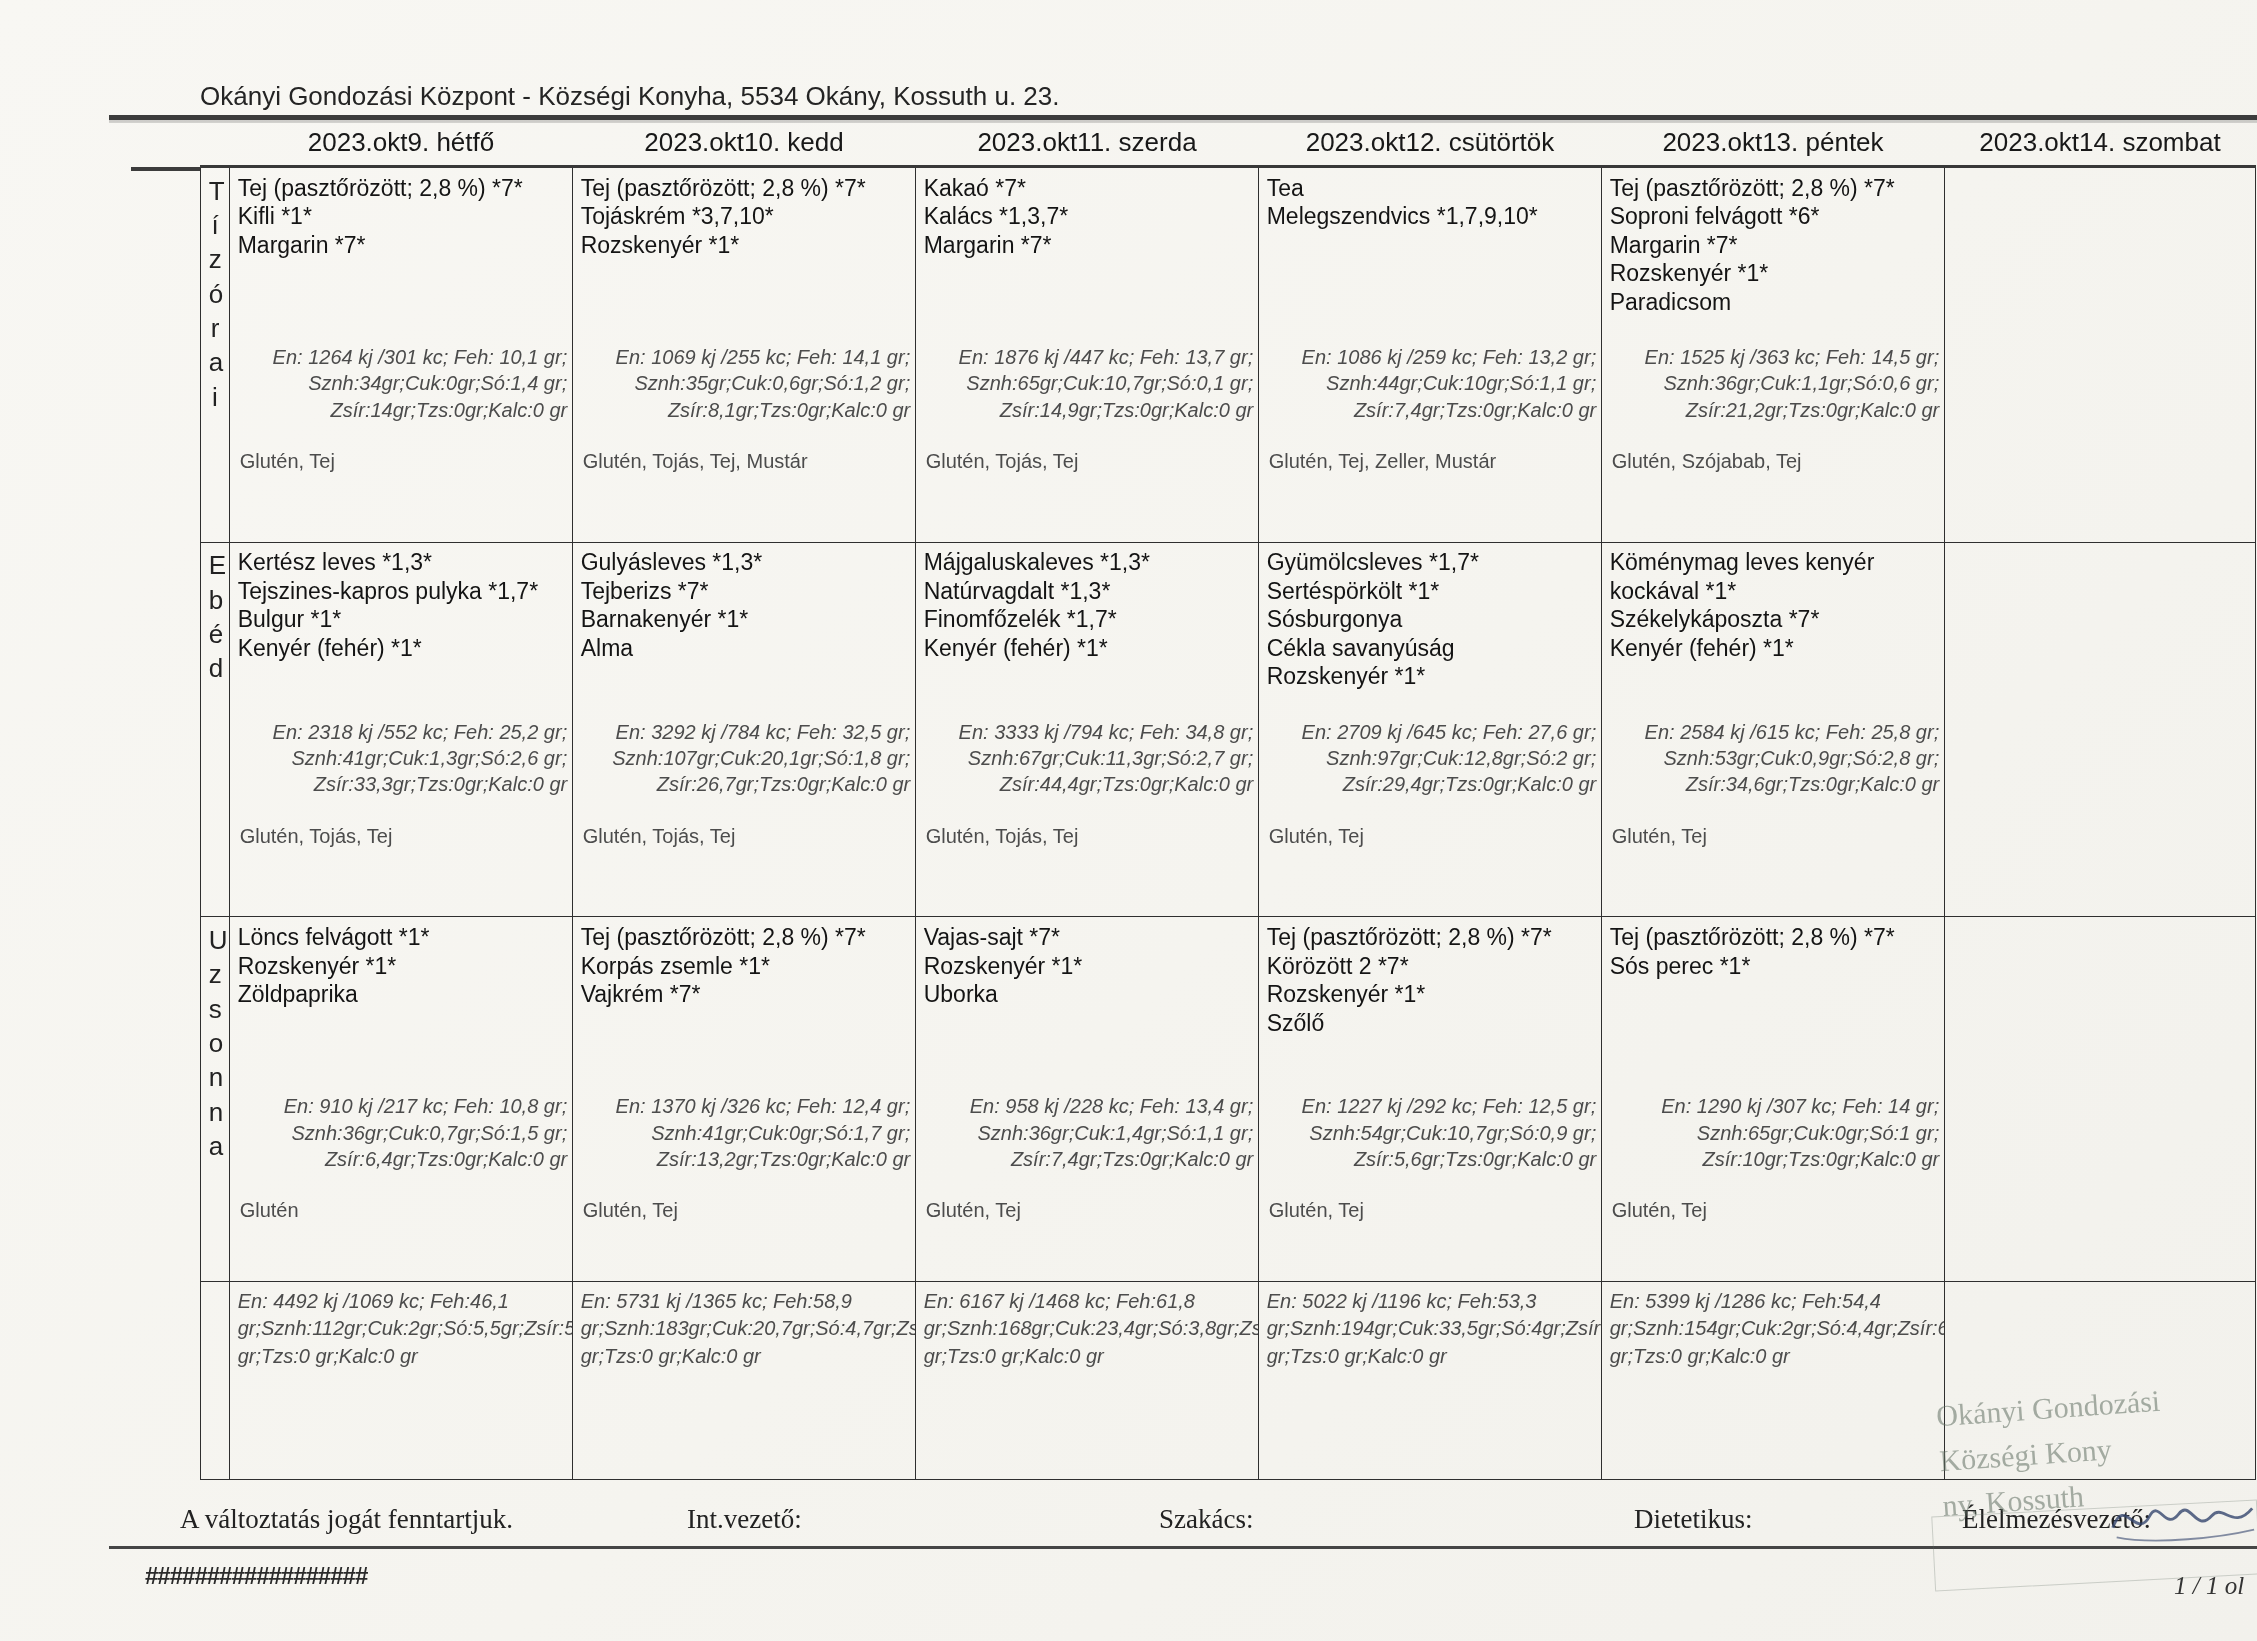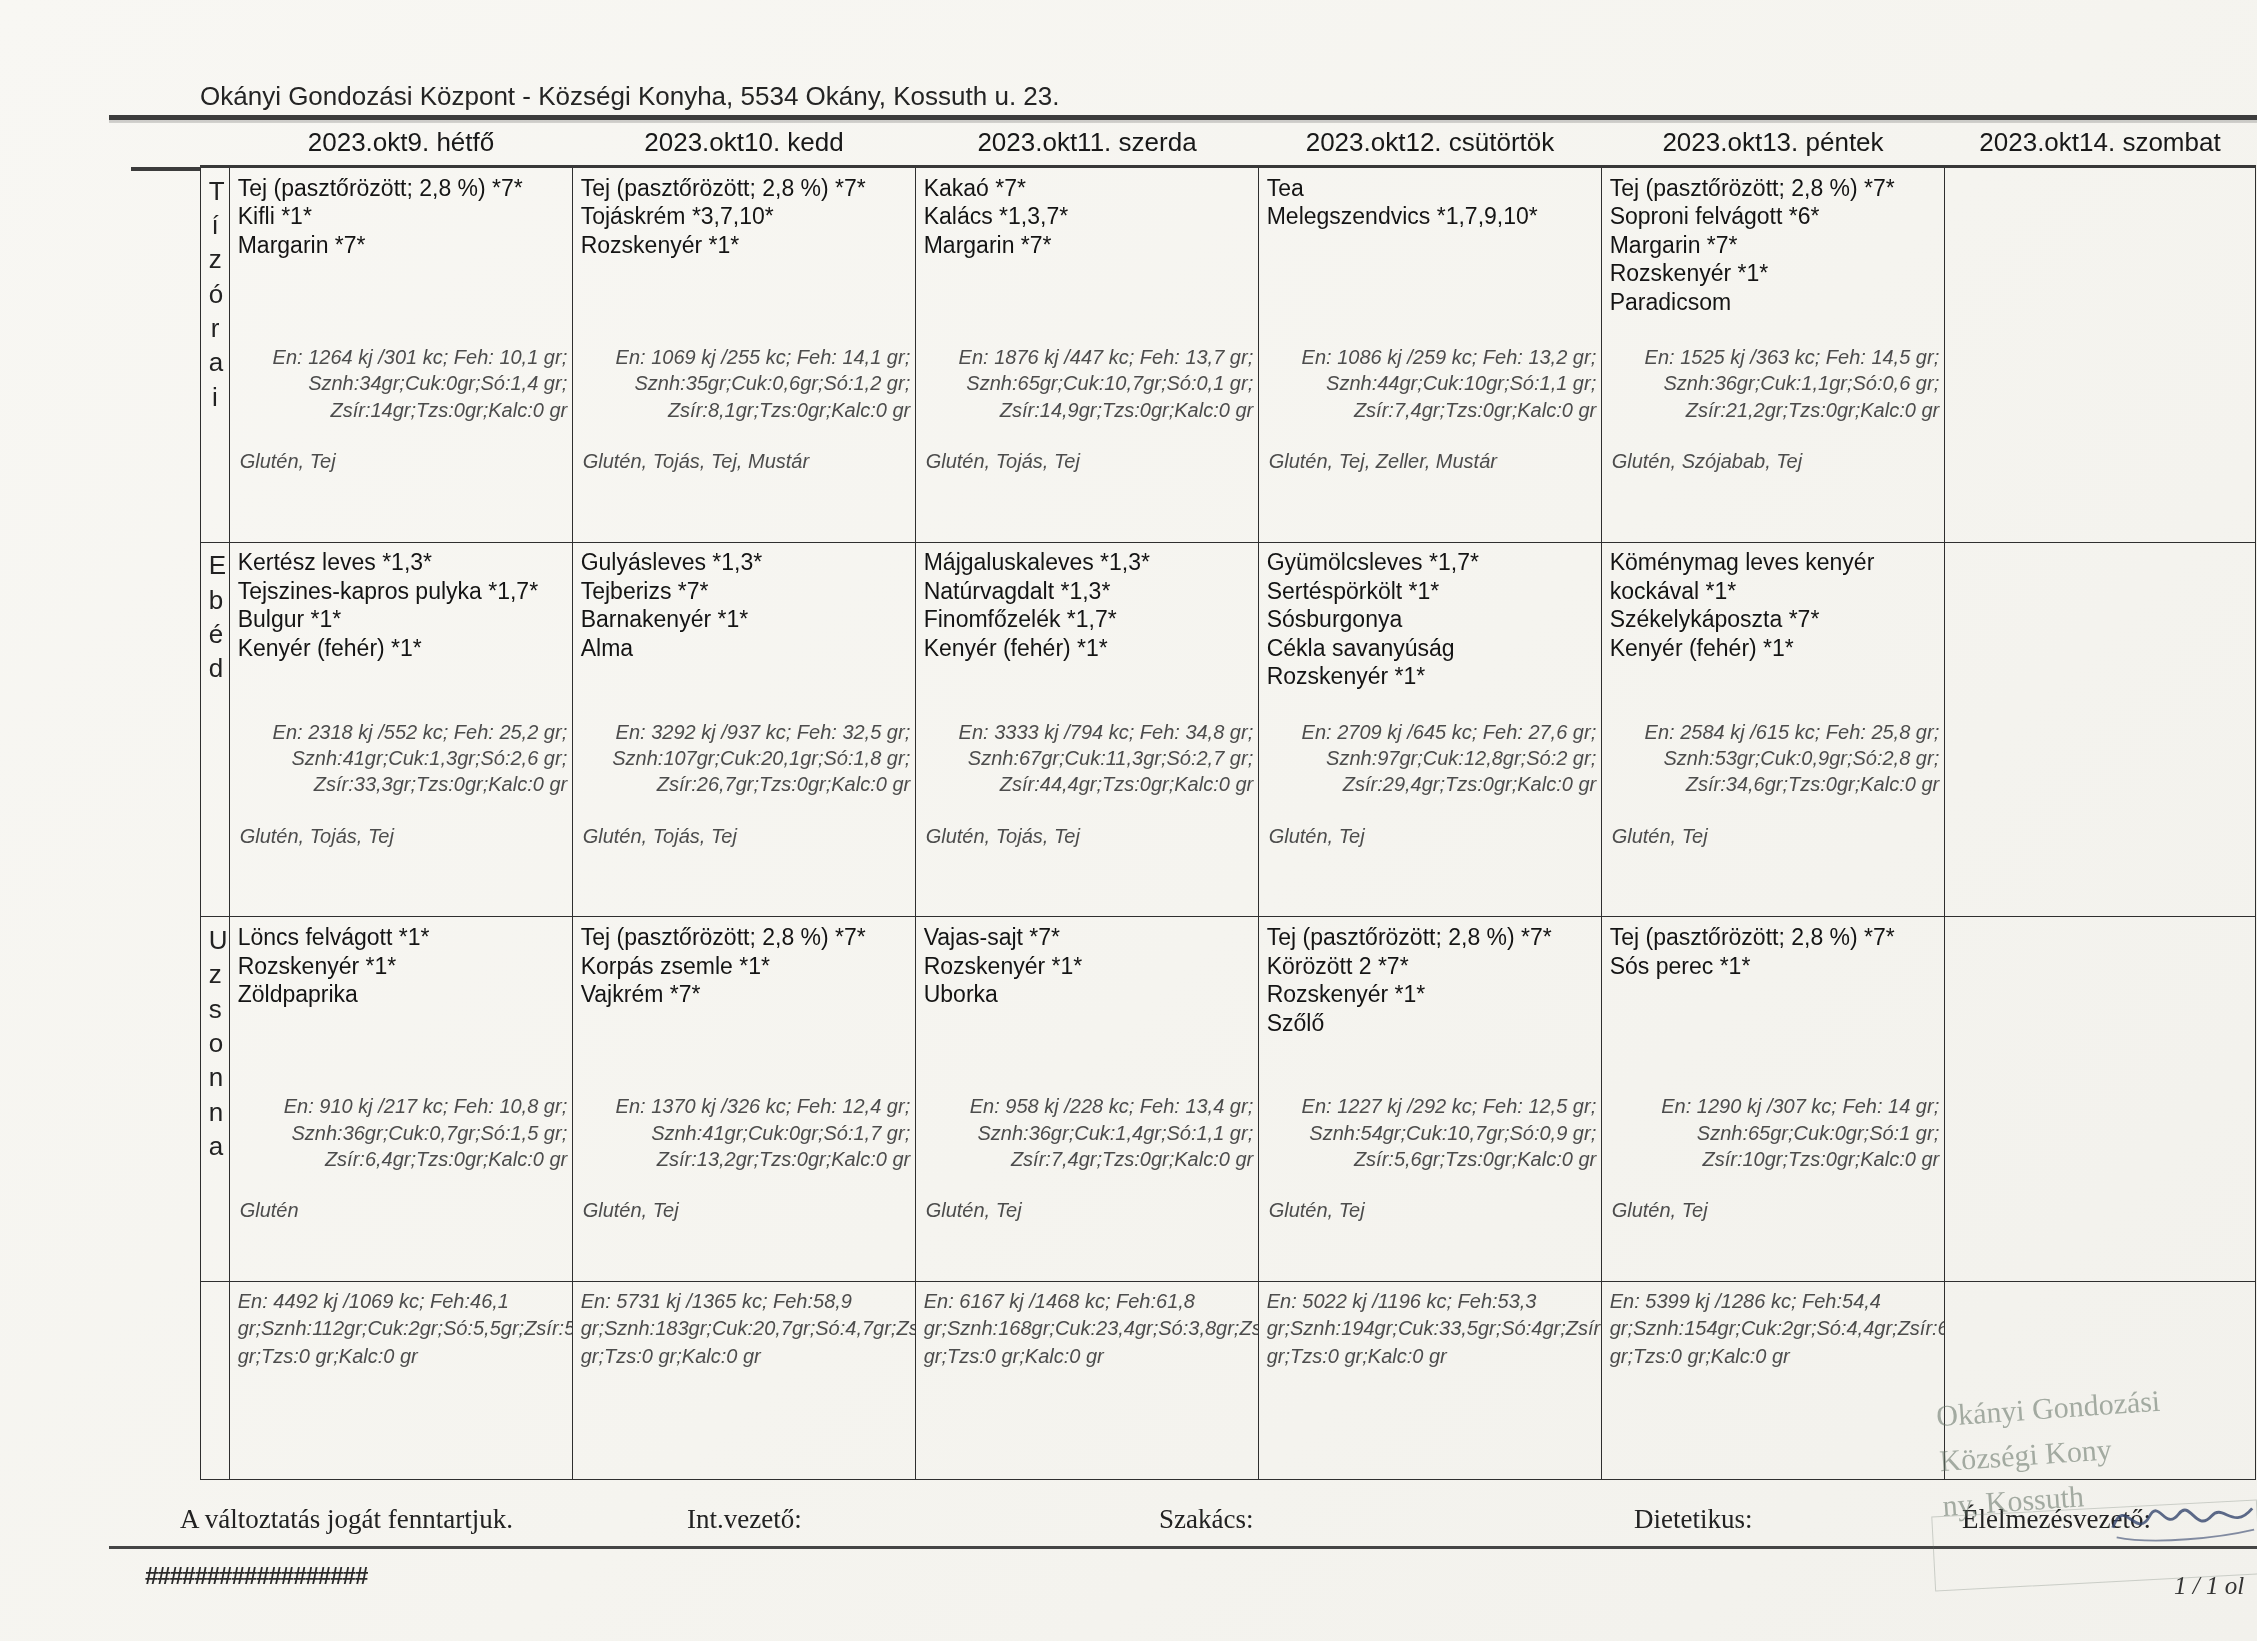--- a/index.html
+++ b/index.html
@@ -26,21 +26,21 @@
              position:relative;overflow:hidden;}
   tr.meal-a td{height:362px;} tr.meal-b td{height:362px;}
   tr.meal-c td{height:352px;} tr.totals td{height:186px;}
 
   td.vlabel{padding:3.9px 1px;text-align:center;font-size:26px;line-height:1.32;
             word-break:break-all;color:#222;}
   .dishes{font-size:23px;line-height:1.24;white-space:pre-line;color:#141414;}
   .nutri{position:absolute;left:9.7px;right:4.8px;top:176px;
          font-style:italic;font-size:20px;line-height:1.32;color:#4c4c4c;white-space:pre-line;text-align:right;}
   .allerg{position:absolute;left:9.7px;right:4.8px;top:282px;
-          font-style:italic;font-size:20px;color:#4c4c4c;}
+          font-size:20px;color:#4c4c4c;}
   .tot{font-style:italic;font-size:20px;line-height:1.38;color:#4c4c4c;}
 
   .legend{position:absolute;left:145px;top:1450px;width:2086px;
           font-family:"Liberation Serif",serif;font-size:25px;color:#222;white-space:pre-wrap;}
   .sigitem{position:absolute;top:1504px;font-family:"Liberation Serif",serif;
            font-size:27px;color:#222;}
   .rights{left:158px;margin-left:22px;} .intvez{left:687px;} .szakacs{left:1159px;}
   .dietet{left:1634px;} .elelm{left:1962px;}
   .rule-bottom{position:absolute;left:109px;top:1546px;width:2148px;height:2.9px;background:#454545;}
 
@@ -150,21 +150,21 @@
           <div class="nutri">En: 2318 kj /552 kc; Feh: 25,2 gr;
 Sznh:41gr;Cuk:1,3gr;Só:2,6 gr;
 Zsír:33,3gr;Tzs:0gr;Kalc:0 gr</div>
           <div class="allerg">Glutén, Tojás, Tej</div>
         </td>
         <td>
           <div class="dishes">Gulyásleves *1,3*
 Tejberizs *7*
 Barnakenyér *1*
 Alma</div>
-          <div class="nutri">En: 3292 kj /937 kc; Feh: 32,5 gr;
+          <div class="nutri">En: 3292 kj /784 kc; Feh: 32,5 gr;
 Sznh:107gr;Cuk:20,1gr;Só:1,8 gr;
 Zsír:26,7gr;Tzs:0gr;Kalc:0 gr</div>
           <div class="allerg">Glutén, Tojás, Tej</div>
         </td>
         <td>
           <div class="dishes">Májgaluskaleves *1,3*
 Natúrvagdalt *1,3*
 Finomfőzelék *1,7*
 Kenyér (fehér) *1*</div>
           <div class="nutri">En: 3333 kj /794 kc; Feh: 34,8 gr;

